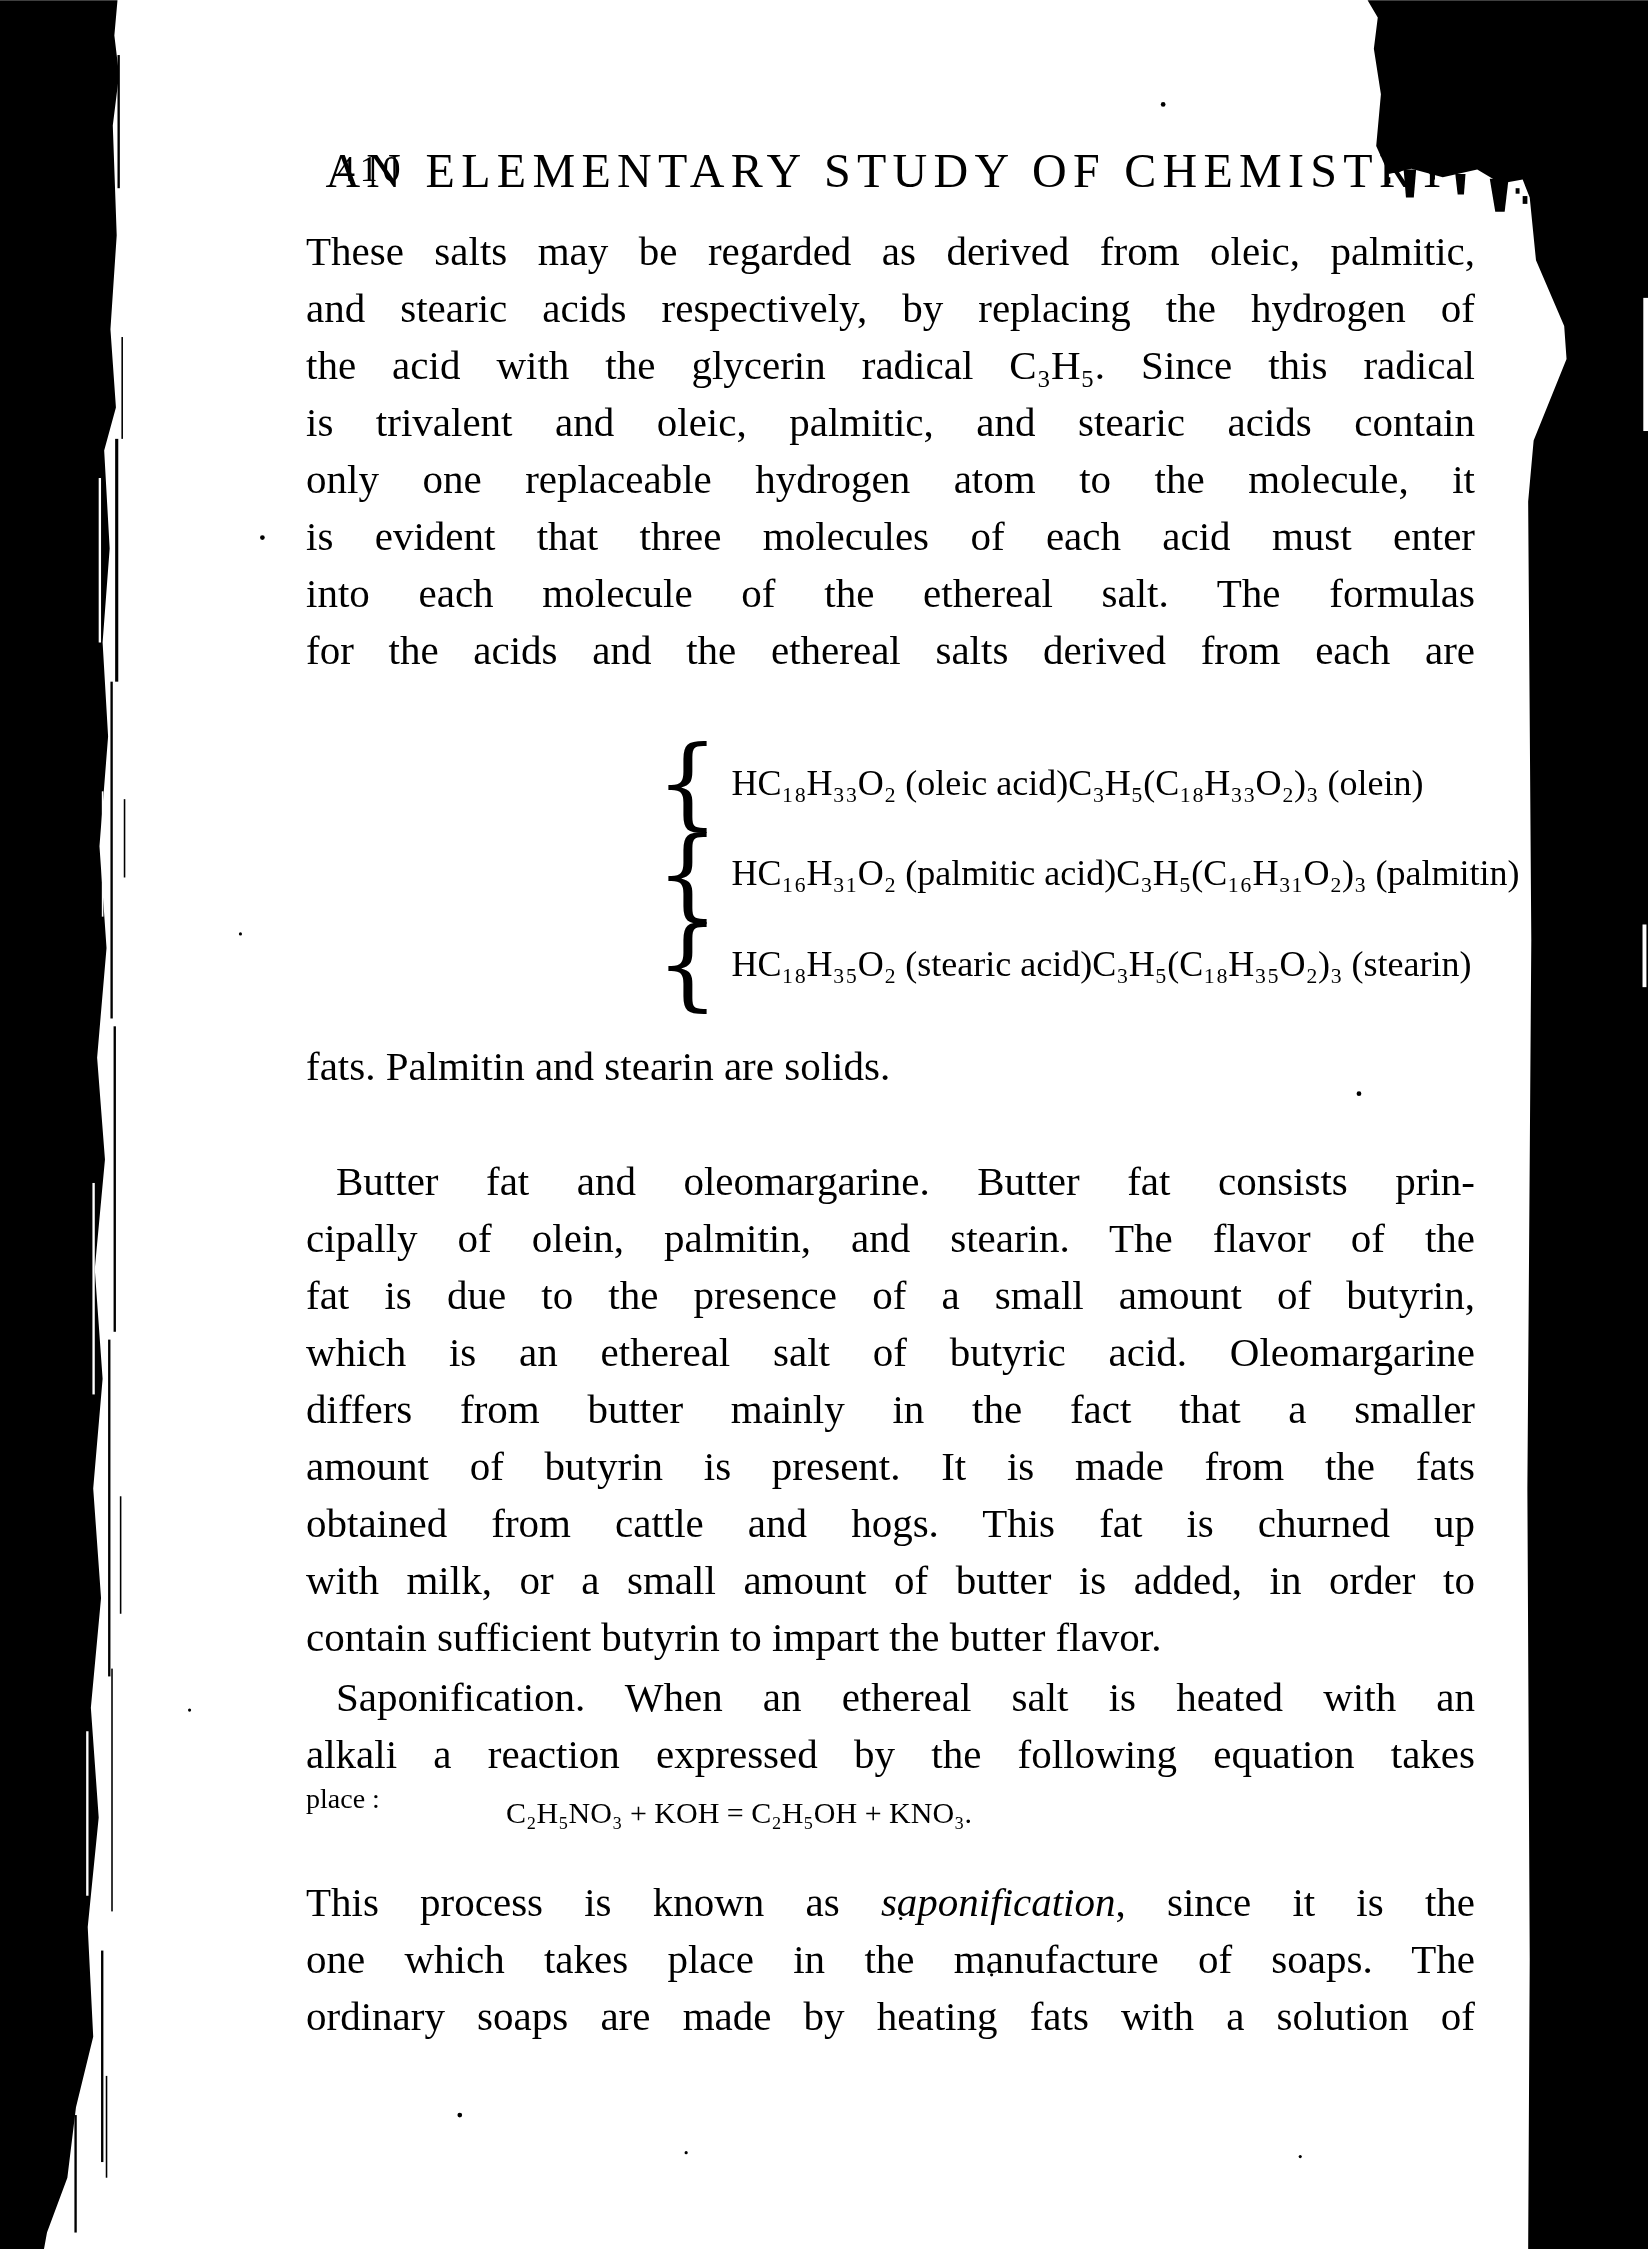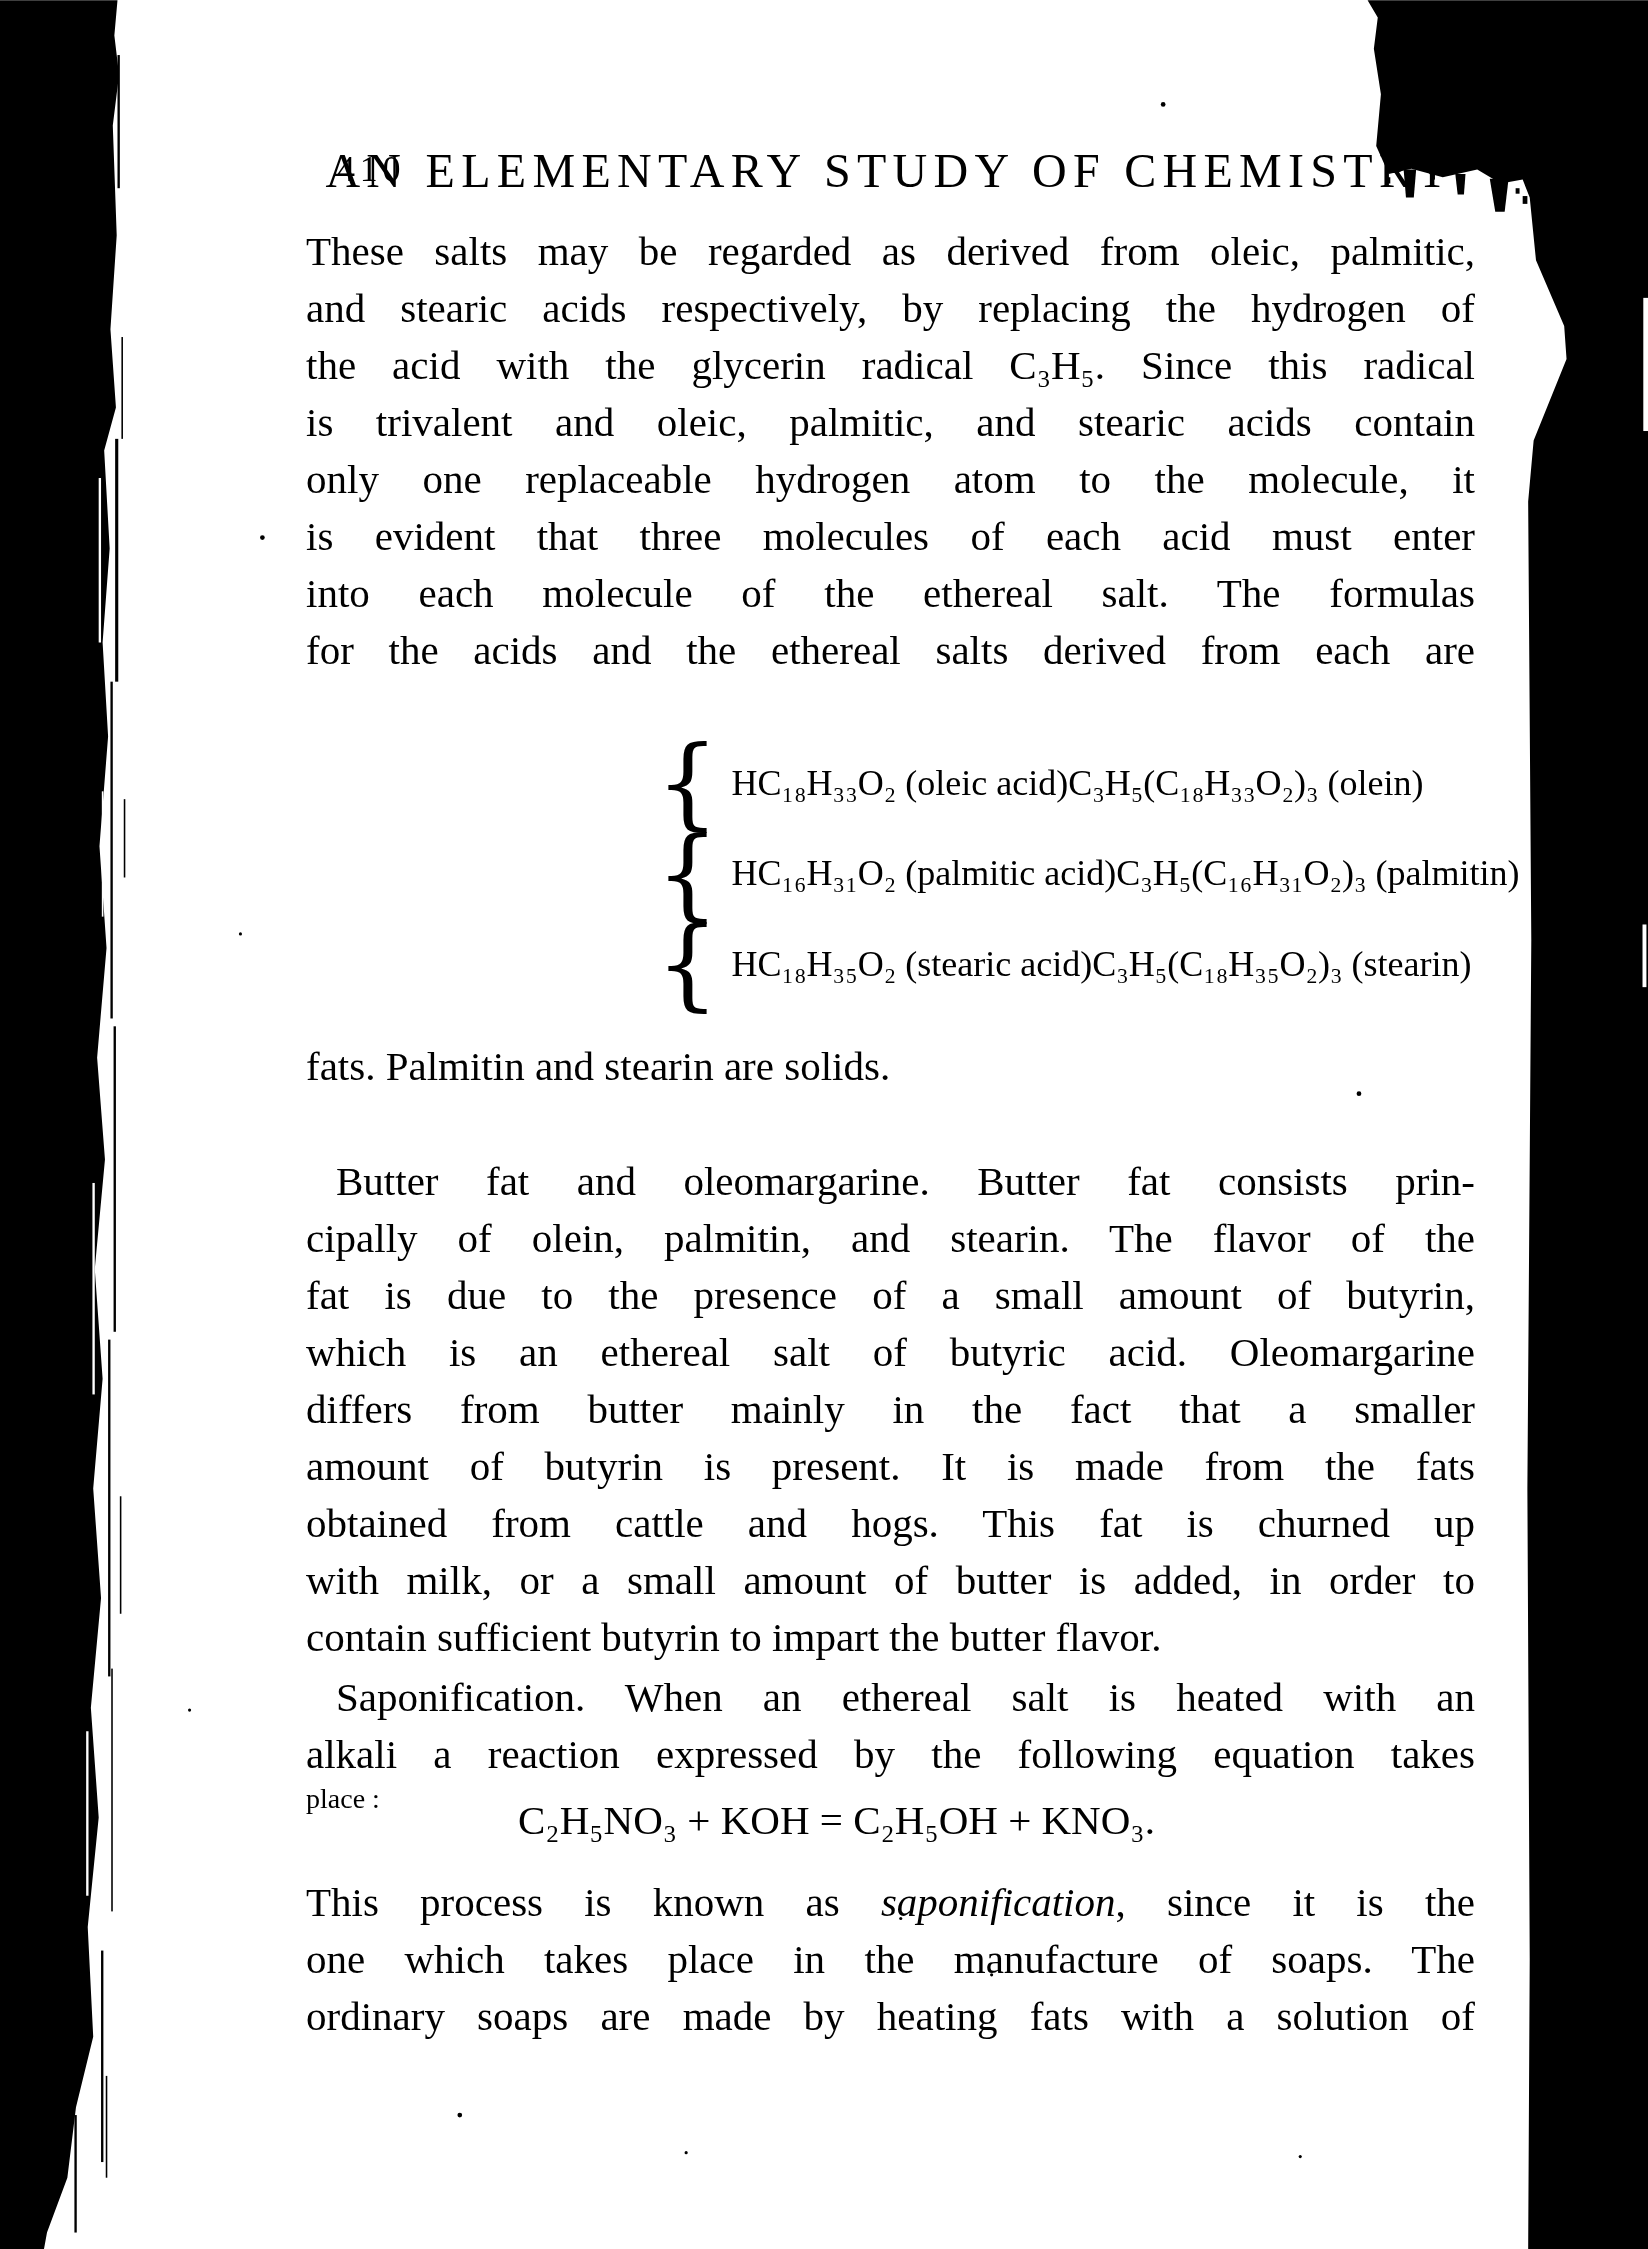--- a/index.html
+++ b/index.html
@@ -28,21 +28,21 @@
   .it{font-style:italic;}
 
   .formulas{position:absolute;left:350px;top:740px;}
   .fgroup{display:flex;align-items:center;margin-bottom:4.7px;height:86px;}
   .brace{font-family:"DejaVu Serif",serif;font-size:99px;line-height:86px;
          margin-right:12.5px;display:block;}
   .flines{display:flex;}
   .fline{font-size:36px;line-height:43px;white-space:nowrap;}
 
   .place{position:absolute;left:0;top:1783px;font-size:28px;}
-  .equation{position:absolute;left:212px;top:1796px;font-size:41px;white-space:nowrap;}
+  .equation{position:absolute;left:200px;top:1796px;font-size:30px;white-space:nowrap;}
 </style>
 </head>
 <body>
 
 <div class="page">
 
   <svg class="artifacts" width="1648" height="2250" viewBox="0 0 2104 2872" aria-hidden="true">
     <polygon fill="#000" points="
       0,0 150,0 146,45 152,95 144,160 149,300 141,420 148,520 133,575 140,700
       131,820 138,940 127,1080 136,1210 124,1350 134,1480 121,1620 131,1760

